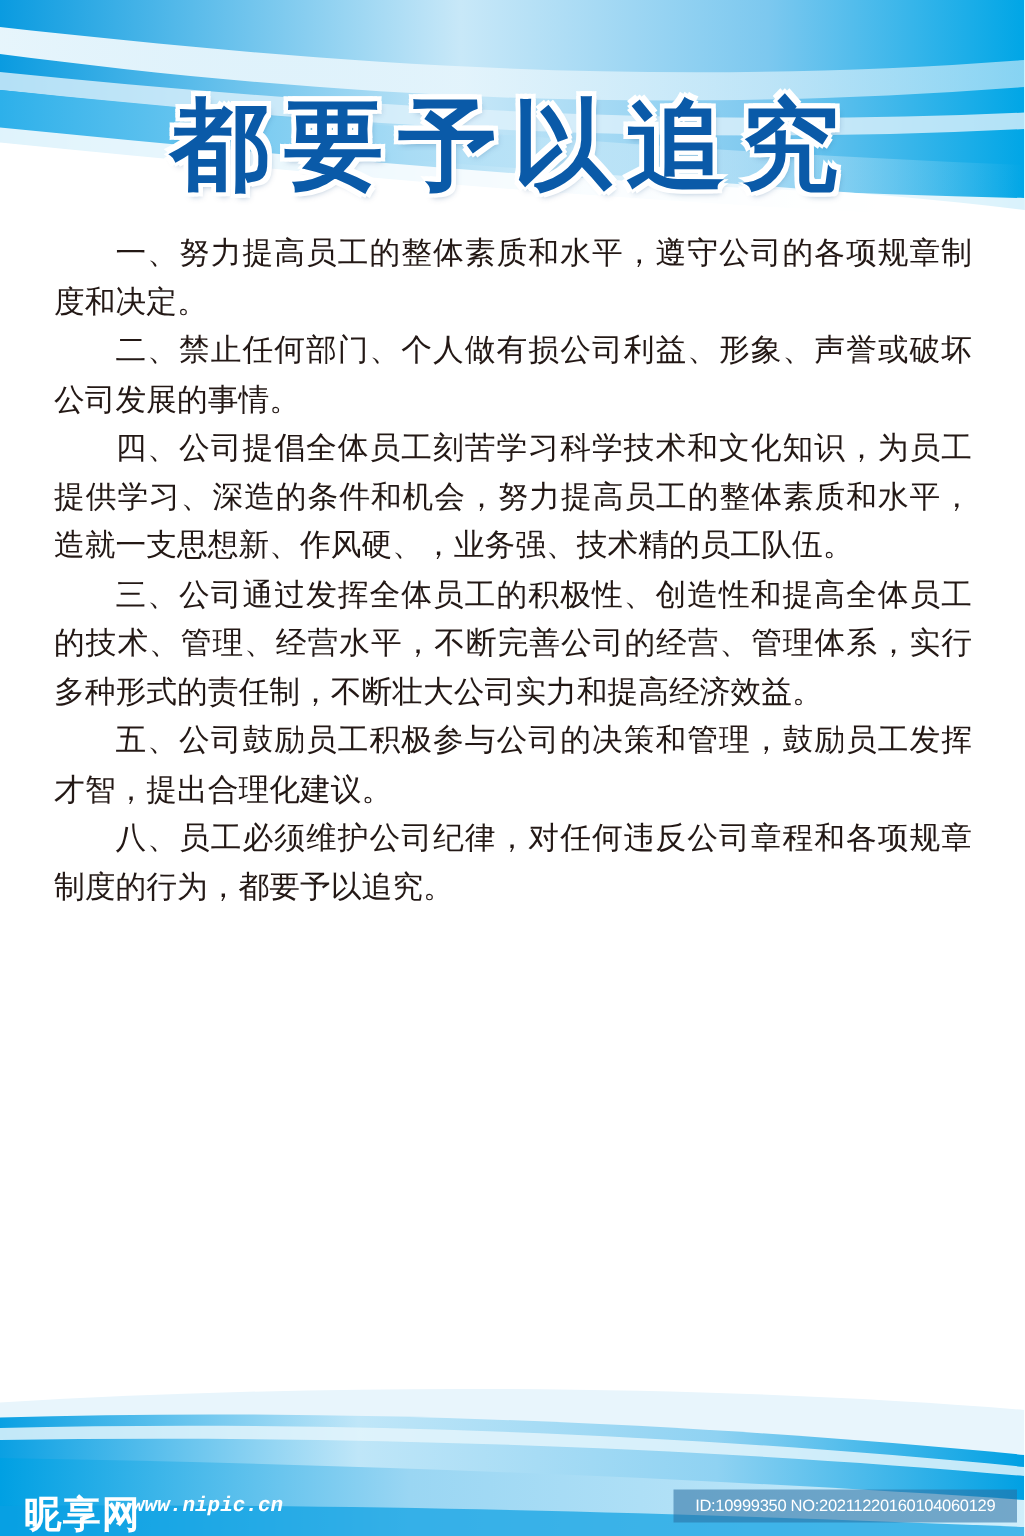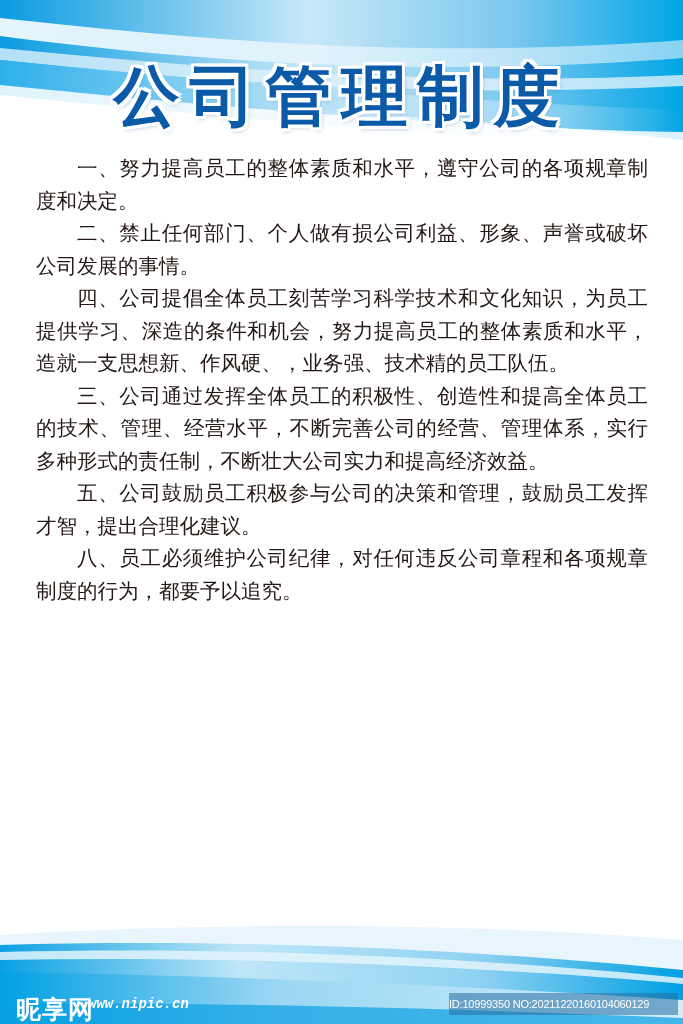--- a/index.html
+++ b/index.html
@@ -45,21 +45,21 @@
     .watermark-url {
       position: absolute; left: 88px; top: 996px;
       font-family: Liberation Mono, monospace; font-weight: bold; font-style: italic;
       font-size: 14px; color: #ffffff;
     }
     .watermark-id {
       position: absolute; left: 449px; top: 993px; width: 229px; height: 22px;
       background: rgba(40, 110, 160, 0.55);
       color: #ffffff;
       font-family: "Liberation Sans", sans-serif; font-size: 11px;
-      line-height: 22px; letter-spacing: -0.2px;
+      line-height: 22px; text-align: center; letter-spacing: -0.2px;
     }
   </style>
 </head>
 <body>
 
 <div class="poster">
 
   <svg class="top-waves" viewBox="0 0 683 150" preserveAspectRatio="none">
     <defs>
       <linearGradient id="tg1" x1="0" y1="0" x2="1" y2="0">
@@ -101,21 +101,21 @@
         <stop offset="1" stop-color="#cfeefb"></stop>
       </linearGradient>
     </defs>
     <path d="M0,15 C250,0 500,5 683,20 L683,104 L0,104 Z" fill="#e8f5fc"></path>
     <path d="M0,25 C240,18 480,30 683,50 L683,104 L0,104 Z" fill="url(#bg1)"></path>
     <path d="M0,32 C240,26 480,38 683,58 L683,64 C480,46 240,36 0,40 Z" fill="#e3f4fc" opacity="0.85"></path>
     <path d="M0,52 C240,56 480,66 683,80 L683,104 L0,104 Z" fill="url(#bg2)"></path>
     <path d="M0,84 C260,82 480,90 683,98 L683,104 L0,104 Z" fill="#0aa0e3" opacity="0.7"></path>
   </svg>
 
-  <h1 class="title">公司管理制度</h1>
+  <h1 class="title">都要予以追究</h1>
 
   <div class="content">
     <p class="para">一、努力提高员工的整体素质和水平，遵守公司的各项规章制度和决定。</p>
     <p class="para">二、禁止任何部门、个人做有损公司利益、形象、声誉或破坏公司发展的事情。</p>
     <p class="para">四、公司提倡全体员工刻苦学习科学技术和文化知识，为员工提供学习、深造的条件和机会，努力提高员工的整体素质和水平，造就一支思想新、作风硬、，业务强、技术精的员工队伍。</p>
     <p class="para">三、公司通过发挥全体员工的积极性、创造性和提高全体员工的技术、管理、经营水平，不断完善公司的经营、管理体系，实行多种形式的责任制，不断壮大公司实力和提高经济效益。</p>
     <p class="para">五、公司鼓励员工积极参与公司的决策和管理，鼓励员工发挥才智，提出合理化建议。</p>
     <p class="para">八、员工必须维护公司纪律，对任何违反公司章程和各项规章制度的行为，都要予以追究。</p>
   </div>
 

